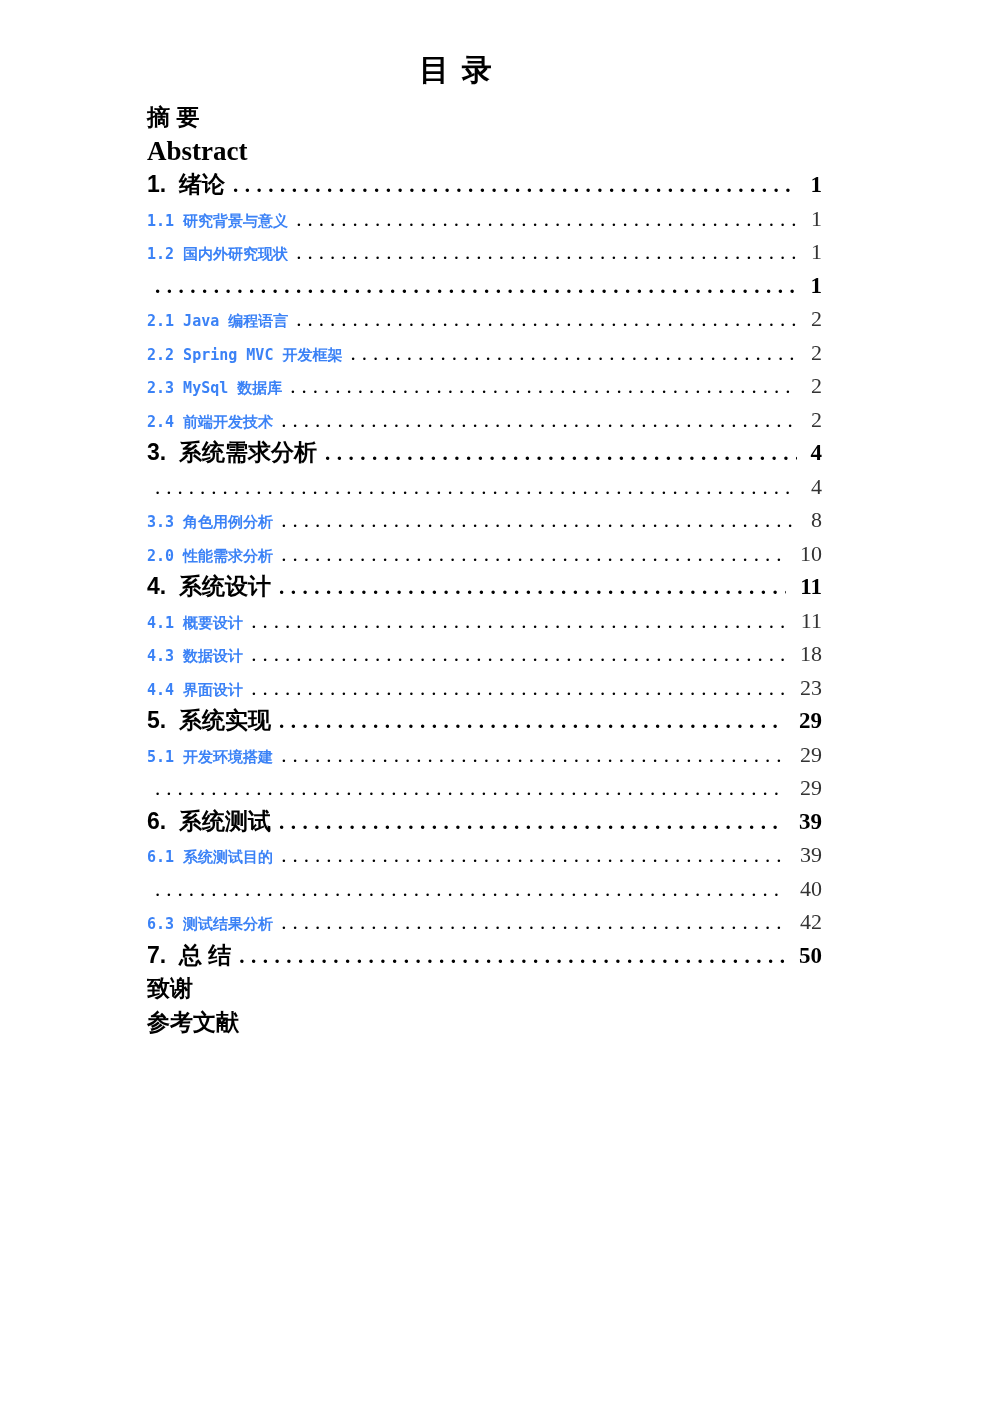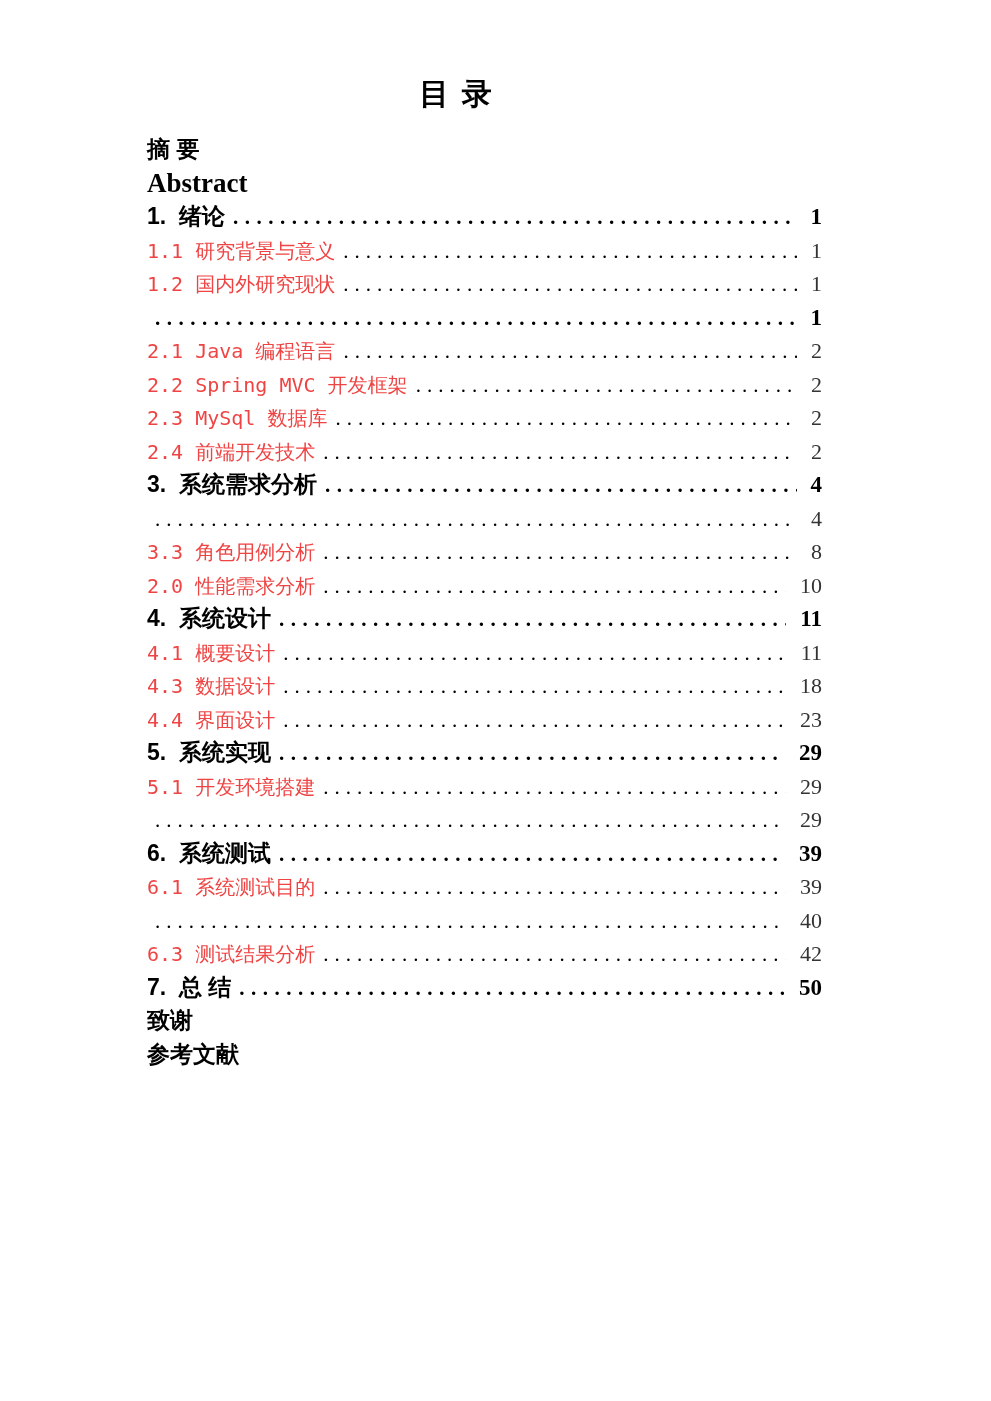--- a/index.html
+++ b/index.html
@@ -12,34 +12,34 @@
     height: 1401px;
     overflow: hidden;
     font-family: "Liberation Sans", sans-serif;
     color: #000;
   }
   .doc-page {
     box-sizing: border-box;
     width: 913px;
     height: 1401px;
     background: #ffffff;
-    padding-top: 78px;
+    padding-top: 54px;
   }
   .doc-title {
     margin: 0;
     text-align: center;
     font-family: "Liberation Sans", sans-serif;
     font-weight: bold;
     font-size: 30px;
     line-height: 32px;
     letter-spacing: 2px;
     white-space: pre;
   }
   .toc-list {
-    margin: 23px 91px 0 147px;
+    margin: 15px 91px 0 147px;
   }
   .toc-row {
     display: flex;
     align-items: baseline;
     line-height: 33.5px;
     height: 33.5px;
     white-space: nowrap;
   }
   .toc-label {
     white-space: pre;
@@ -54,23 +54,23 @@
   }
   
   .heading-latin .toc-label {
     font-family: "Liberation Serif", serif;
     font-weight: bold;
     font-size: 27px;
   }
   
   .sub .toc-label {
     font-family: "DejaVu Sans Mono", monospace;
-    font-weight: normal;
-    font-size: 20px;
-    color: #ef4444;
+    font-weight: bold;
+    font-size: 15px;
+    color: #3b82f6;
   }
   .toc-leader {
     flex: 1 1 auto;
     overflow: hidden;
     white-space: nowrap;
     margin: 0 2px 0 8px;
     min-width: 0;
   }
   .toc-leader::after {
     content: "................................................................................................................................";

